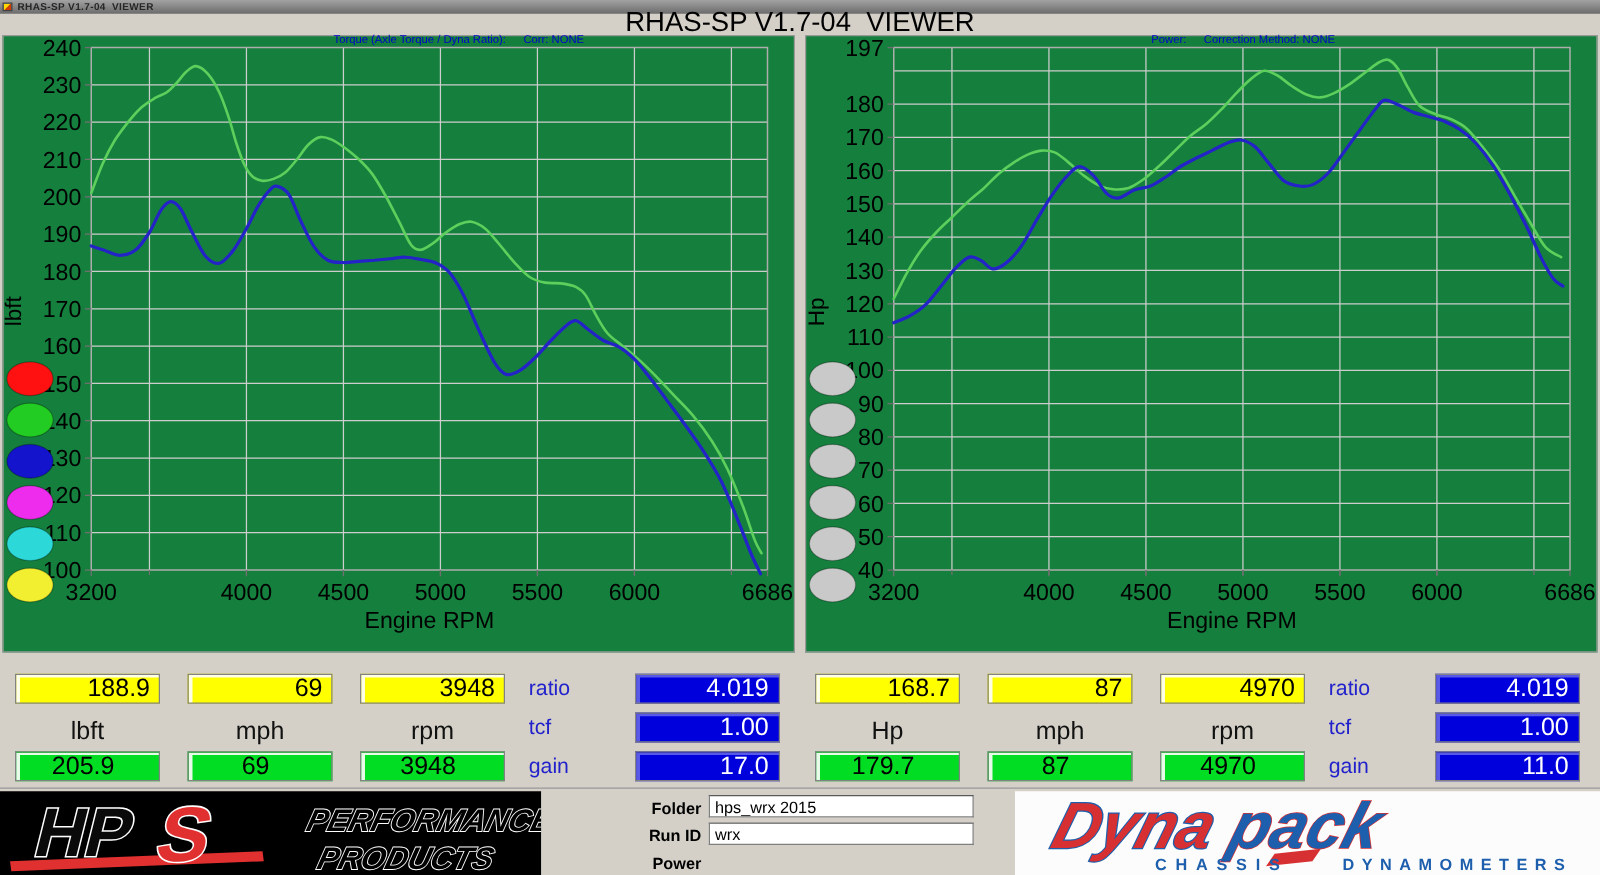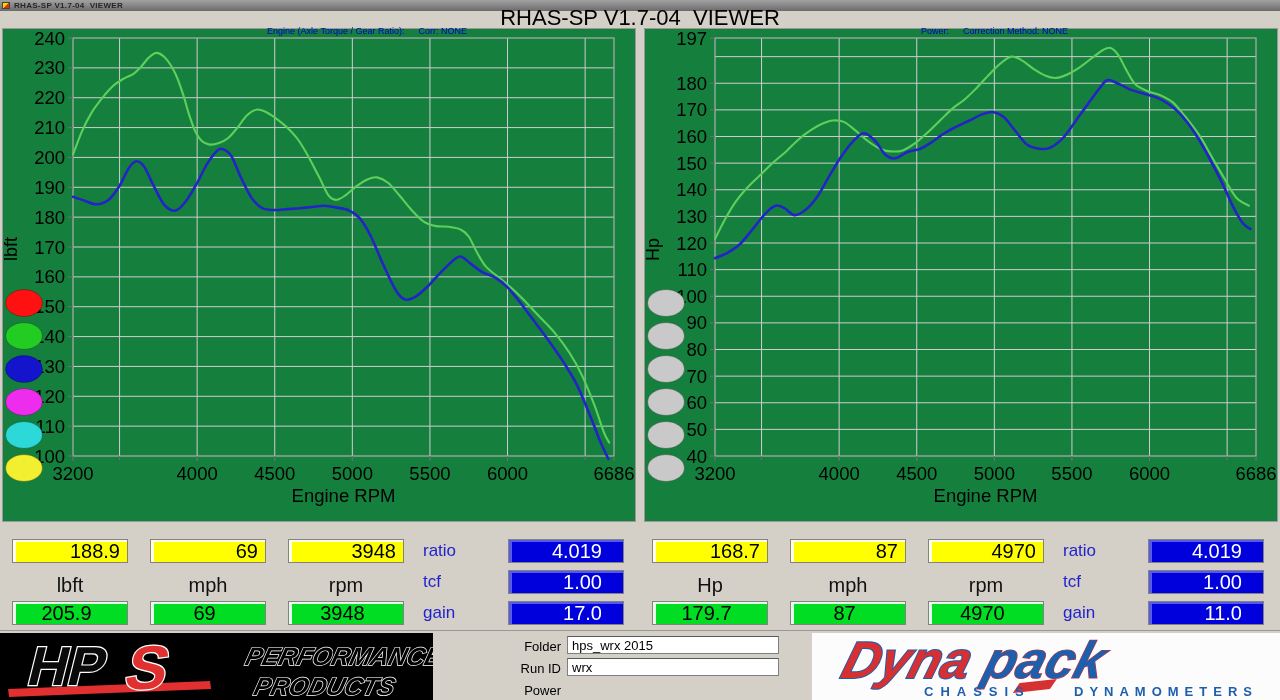--- a/index.html
+++ b/index.html
@@ -27,54 +27,54 @@
   .readouts { position:absolute; top:522px; left:0; width:1280px; height:106px;margin-top:12px; }
   .readout-half { position:absolute; top:0; width:640px; height:106px; }
   #readout-left { left:0; } #readout-right { left:640px; }
 
   .vbox { position:absolute; width:116px; height:24px; font-size:20px; line-height:22px;
     text-align:right; padding-right:7px; border:1px solid #828282;
     box-shadow:inset 3px 2px 0 rgba(255,255,255,0.9); color:#000; }
   .vbox.yellow { background:#ffff00; top:5px; }
   .vbox.green  { background:#00dd22; top:67px;text-align:center; }
   .bluebox { position:absolute; left:508px; width:116px; height:24px; background:#0000dd;
-    color:#fff; font-size:20px; line-height:22px; text-align:right; padding-right:21px;
+    color:#fff; font-size:20px; line-height:22px; text-align:right; padding-right:8px;
     border:1px solid #828282; box-shadow:inset 3px 2px 0 rgba(255,255,255,0.35); }
   .col1 { left:12px; } .col2 { left:150px; } .col3 { left:288px; }
   .unit-label { position:absolute; top:40px; width:116px; text-align:center;
     font-size:20px; color:#111; }
   .param-label { position:absolute; left:423px; font-size:17px; color:#2222cc; }
 
   .footer { position:absolute; top:630px; left:0; width:1280px; height:70px;
     border-top:1px solid #989898; }
   .hps-block { position:absolute; left:0; top:2px; width:433px; height:68px; background:#000; }
   .fields-block { position:absolute; left:433px; top:2px; width:379px; height:68px; background:#d4d0c8; }
   .dyna-block { position:absolute; left:812px; top:2px; width:468px; height:68px; background:#fcfcfc; }
 
   .field-row { position:absolute; left:0; width:379px; height:20px; }
   .field-row label { position:absolute; left:0; top:3px; width:128px; text-align:right;
-    font-size:13px; font-weight:normal; color:#000; }
+    font-size:13px; font-weight:bold; color:#000; }
   .field-row input { position:absolute; left:134px; top:0; width:212px; height:18px;
     background:#fff; border:1px solid #7f7f7f; border-top-color:#5a5a5a;
     font-family:"Liberation Sans",sans-serif; font-size:13px; padding:0 4px; color:#000; }
   #row-folder { top:3px; } #row-runid { top:25px;padding-left:32px; } #row-date { top:47px; }
 
   svg text { font-family:"Liberation Sans",sans-serif; }
 </style>
 </head>
 <body>
 
 <div class="titlebar">
   <div class="titlebar-icon"></div>
   <div class="titlebar-text">RHAS-SP V1.7-04  VIEWER</div>
 </div>
 
 <div class="main-title">RHAS-SP V1.7-04  VIEWER</div>
 <div class="caption" id="caption-left">
-  <span>Engine (Axle Torque / Gear Ratio):</span><span class="cap-val">Corr: NONE</span>
+  <span>Torque (Axle Torque / Dyna Ratio):</span><span class="cap-val">Corr: NONE</span>
 </div>
 <div class="caption" id="caption-right">
   <span>Power:</span><span class="cap-val">Correction Method: NONE</span>
 </div>
 
 <div class="chart-panel" id="chart-left"><svg width="634" height="494">
       <line x1="116.55765920826161" y1="9" x2="116.55765920826161" y2="427" stroke="#cdcdcd" stroke-width="1"></line>
       <line x1="194.15375788869767" y1="9" x2="194.15375788869767" y2="427" stroke="#cdcdcd" stroke-width="1"></line>
       <line x1="271.74985656913367" y1="9" x2="271.74985656913367" y2="427" stroke="#cdcdcd" stroke-width="1"></line>
       <line x1="349.3459552495697" y1="9" x2="349.3459552495697" y2="427" stroke="#cdcdcd" stroke-width="1"></line>

